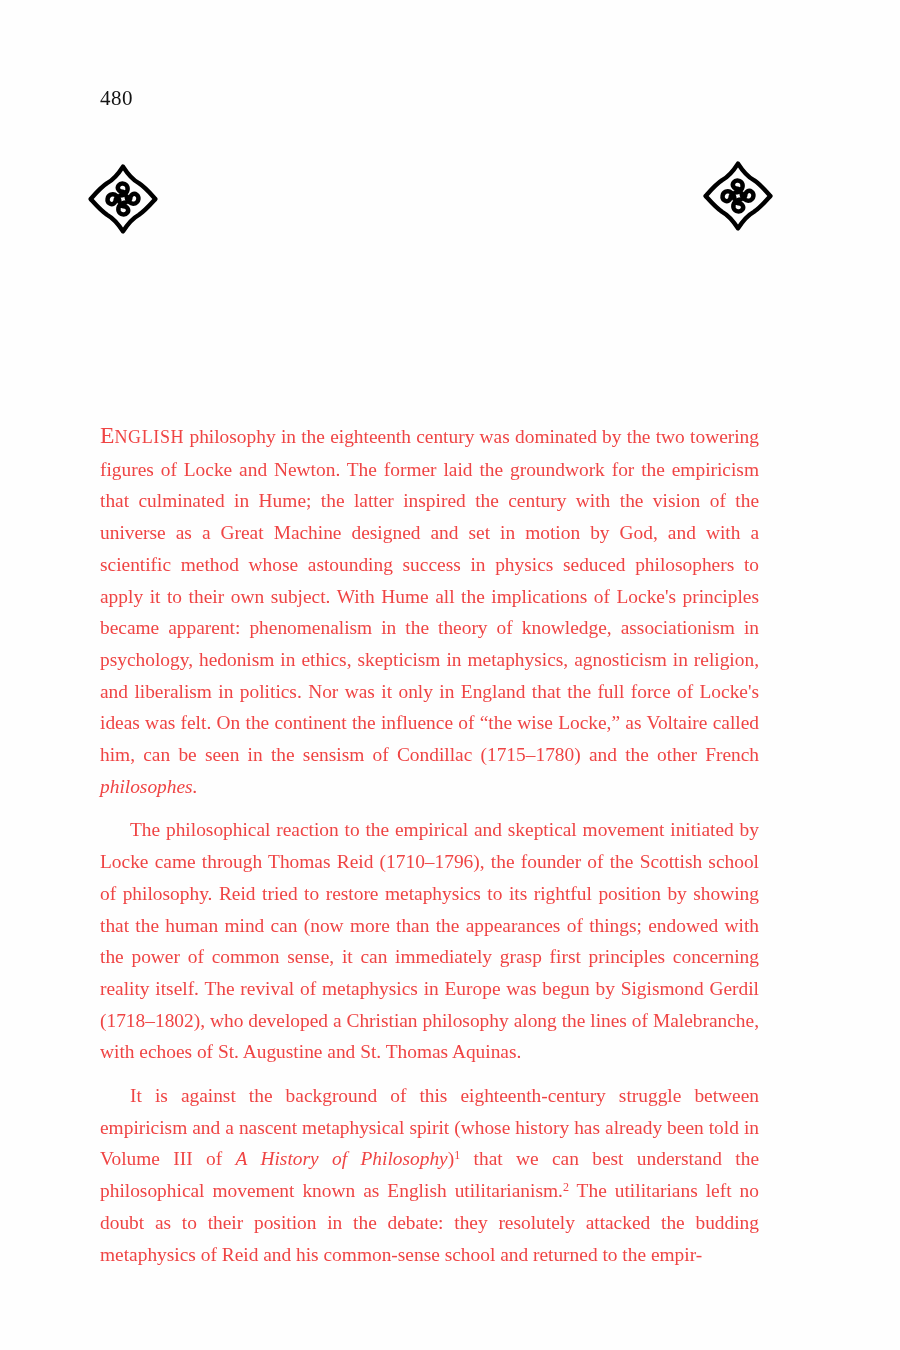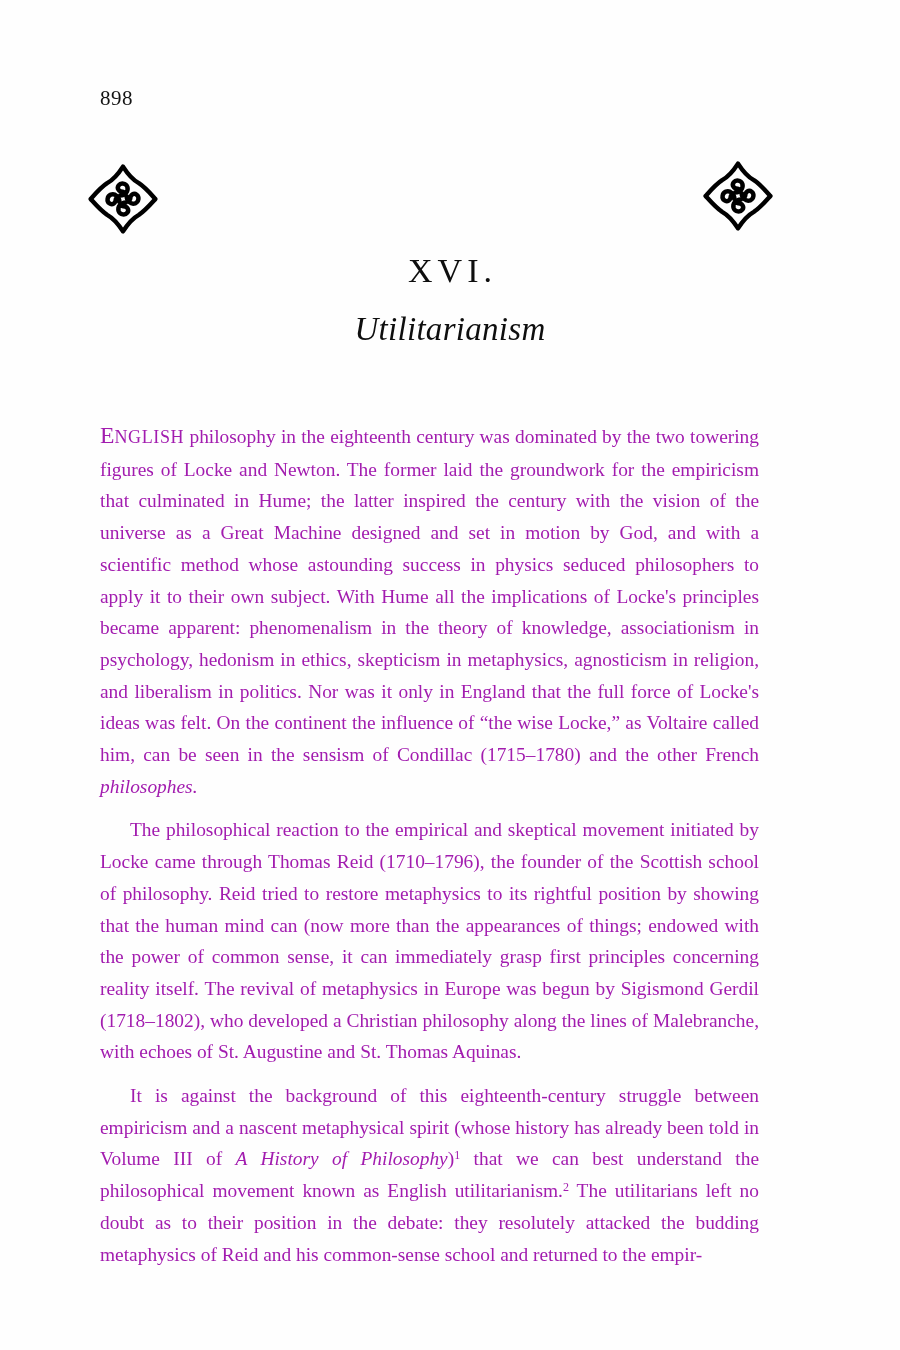--- a/index.html
+++ b/index.html
@@ -69,21 +69,21 @@
 
   
   .body-text {
     position: absolute;
     left: 100px;
     top: 421px;
     width: 659px;
     font-size: 19.4px;
     line-height: 31.7px;
     text-align: justify;
-    color: #a21caf;
+    color: #ef4444;
     hyphens: none;
   }
   .body-text p {
     margin: 0;
     text-indent: 30px;
     text-align: justify;
     text-justify: inter-word;
   }
   .body-text p.opening {
     text-indent: 0;
@@ -110,21 +110,21 @@
     font-size: 0.62em;
     vertical-align: 0.46em;
     line-height: 0;
   }
 </style>
 </head>
 <body>
 
 <div class="page">
 
-  <div class="folio">898</div>
+  <div class="folio">480</div>
 
   <div class="ornament left">
     <svg viewBox="0 0 100 100" xmlns="http://www.w3.org/2000/svg">
       <g fill="none" stroke="#000000" stroke-width="6.2" stroke-linecap="round" stroke-linejoin="round">
 
         <path d="M50 5
                  C 57 16 63 23 72 28
                  C 80 33 86 40 95 50
                  C 86 60 80 67 72 72
                  C 63 77 57 84 50 95
@@ -157,24 +157,20 @@
                  C 14 40 20 33 28 28
                  C 37 23 43 16 50 5 Z"></path>
         <path d="M50 40 C 44 40 41 35 44 31 C 47 27 54 28 56 33 C 58 39 53 45 46 45"></path>
         <path d="M60 50 C 60 44 65 41 69 44 C 73 47 72 54 67 56 C 61 58 55 53 55 46"></path>
         <path d="M50 60 C 56 60 59 65 56 69 C 53 73 46 72 44 67 C 42 61 47 55 54 55"></path>
         <path d="M40 50 C 40 56 35 59 31 56 C 27 53 28 46 33 44 C 39 42 45 47 45 54"></path>
       </g>
     </svg>
   </div>
 
-  <div class="chapter-head">
-    <div class="chapter-number">XVI.</div>
-    <div class="chapter-title">Utilitarianism</div>
-  </div>
 
   <div class="body-text">
 
     <p class="opening"><span class="dropcap-word"><span class="initial-cap">E</span><span class="small-caps">NGLISH</span></span><span> philosophy in the eighteenth century was dominated by the two towering figures of Locke and Newton. The former laid the groundwork for the empiricism that culminated in Hume; the latter inspired the century with the vision of the universe as a Great Machine designed and set in motion by God, and with a scientific method whose astounding success in physics seduced philosophers to apply it to their own subject. With Hume all the implications of Locke's principles became apparent: phenomenalism in the theory of knowledge, associationism in psychology, hedonism in ethics, skepticism in metaphysics, agnosticism in religion, and liberalism in politics. Nor was it only in England that the full force of Locke's ideas was felt. On the continent the influence of “the wise Locke,” as Voltaire called him, can be seen in the sensism of Condillac (1715–1780) and the other French </span><span class="ital">philosophes.</span></p>
 
     <p><span>The philosophical reaction to the empirical and skeptical movement initiated by Locke came through Thomas Reid (1710–1796), the founder of the Scottish school of philosophy. Reid tried to restore metaphysics to its rightful position by showing that the human mind can (now more than the appearances of things; endowed with the power of common sense, it can immediately grasp first principles concerning reality itself. The revival of metaphysics in Europe was begun by Sigismond Gerdil (1718–1802), who developed a Christian philosophy along the lines of Malebranche, with echoes of St. Augustine and St. Thomas Aquinas.</span></p>
 
     <p><span>It is against the background of this eighteenth-century struggle between empiricism and a nascent metaphysical spirit (whose history has already been told in Volume III of </span><span class="ital">A History of Philosophy</span><span>)</span><sup class="fn">1</sup><span> that we can best understand the philosophical movement known as English utilitarianism.</span><sup class="fn">2</sup><span> The utilitarians left no doubt as to their position in the debate: they resolutely attacked the budding metaphysics of Reid and his common-sense school and returned to the empir-</span></p>
 
   </div>

